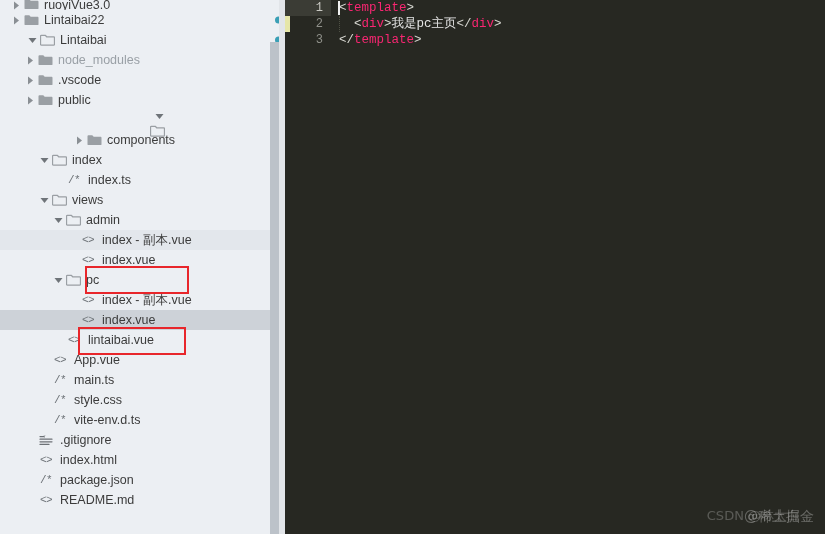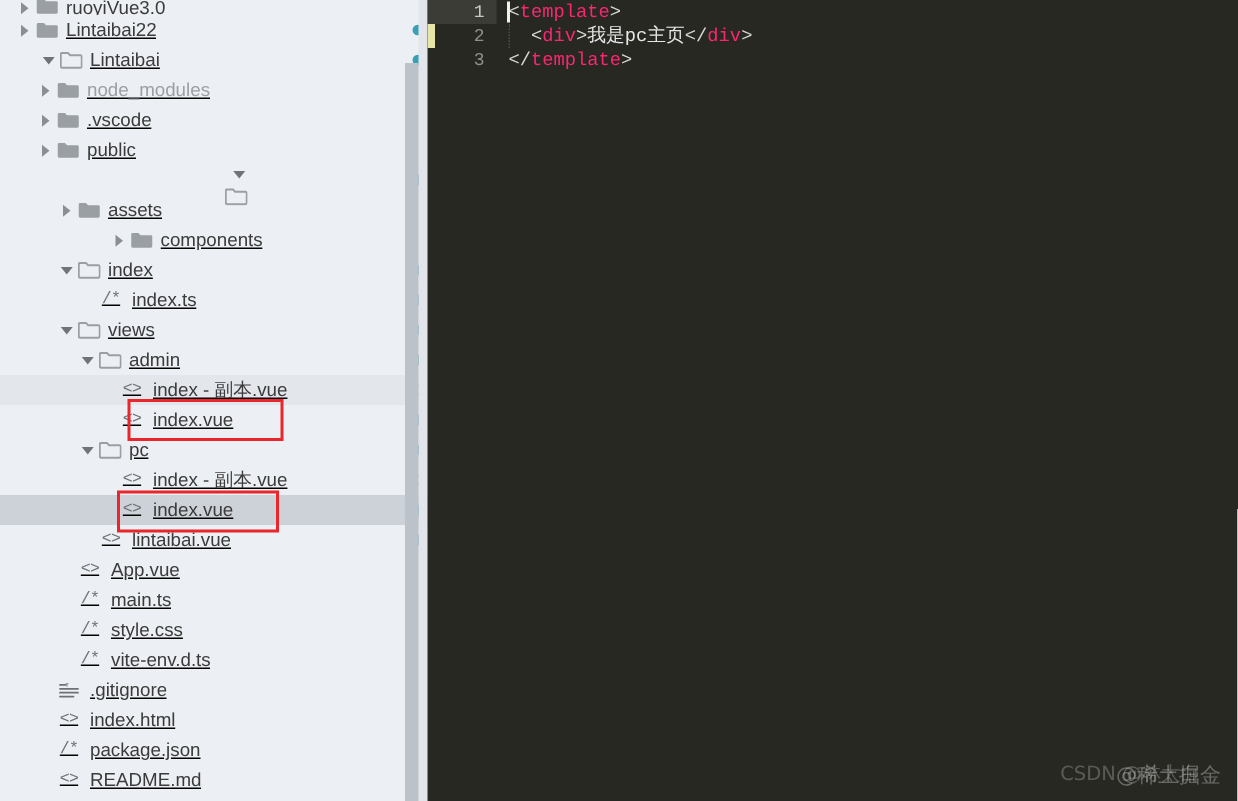--- a/index.html
+++ b/index.html
@@ -28,21 +28,20 @@
     background: #eceff3;
     overflow: hidden;
     flex: 0 0 285px;
   }
   .tree {
     position: relative;
     width: 302px;
     padding: 0;
     margin: 0;
     list-style: none;
-    text-decoration: underline;
   }
   .row {
     position: relative;
     height: 20px;
     line-height: 20px;
     display: flex;
     align-items: center;
     font-size: 12.5px;
     color: #3b3b3b;
     white-space: nowrap;
@@ -327,33 +326,20 @@
             </svg>
           </span>
           <span class="ficon">
             <svg width="15" height="12" viewBox="0 0 15 12">
               <path d="M0.5 2.2 A0.9 0.9 0 0 1 1.4 1.3 H5.3 L6.7 2.8 H13.6 A0.9 0.9 0 0 1 14.5 3.7 V10.2 A0.9 0.9 0 0 1 13.6 11.1 H1.4 A0.9 0.9 0 0 1 0.5 10.2 Z" fill="none" stroke="#9a9fa4" stroke-width="1.3"></path>
             </svg>
           </span>
           <span class="label">src</span>
           <span class="dot filled"></span>
         </li>
-        <li class="row" style="padding-left: 38px;">
-          <span class="twisty">
-            <svg width="7" height="9" viewBox="0 0 7 9">
-              <path d="M1 0.5 L6 4.5 L1 8.5 Z" fill="#8a8f94"></path>
-            </svg>
-          </span>
-          <span class="ficon">
-            <svg width="15" height="12" viewBox="0 0 15 12">
-              <path d="M0.5 2.2 A0.9 0.9 0 0 1 1.4 1.3 H5.3 L6.7 2.8 H13.6 A0.9 0.9 0 0 1 14.5 3.7 V10.2 A0.9 0.9 0 0 1 13.6 11.1 H1.4 A0.9 0.9 0 0 1 0.5 10.2 Z" fill="#9a9fa4"></path>
-            </svg>
-          </span>
-          <span class="label">assets</span>
-        </li>
         <li class="row" style="padding-left: 38px; margin-left: 35px;">
           <span class="twisty">
             <svg width="7" height="9" viewBox="0 0 7 9">
               <path d="M1 0.5 L6 4.5 L1 8.5 Z" fill="#8a8f94"></path>
             </svg>
           </span>
           <span class="ficon">
             <svg width="15" height="12" viewBox="0 0 15 12">
               <path d="M0.5 2.2 A0.9 0.9 0 0 1 1.4 1.3 H5.3 L6.7 2.8 H13.6 A0.9 0.9 0 0 1 14.5 3.7 V10.2 A0.9 0.9 0 0 1 13.6 11.1 H1.4 A0.9 0.9 0 0 1 0.5 10.2 Z" fill="#9a9fa4"></path>
             </svg>

